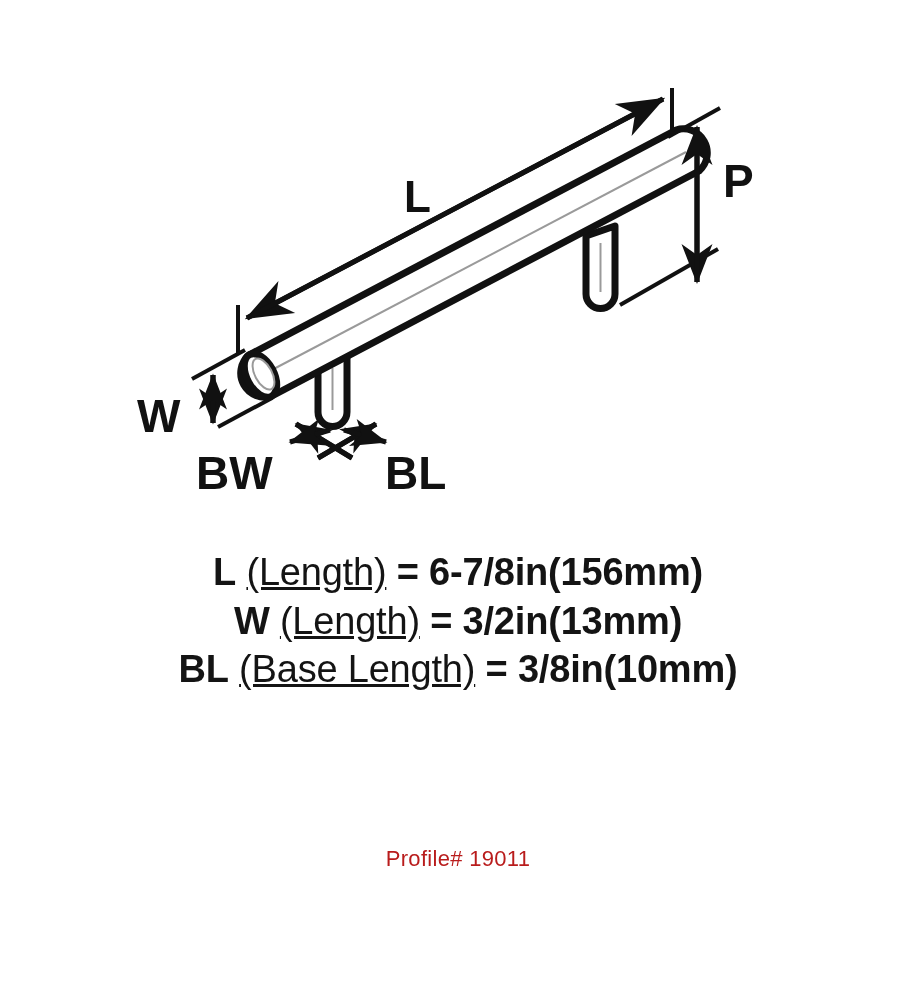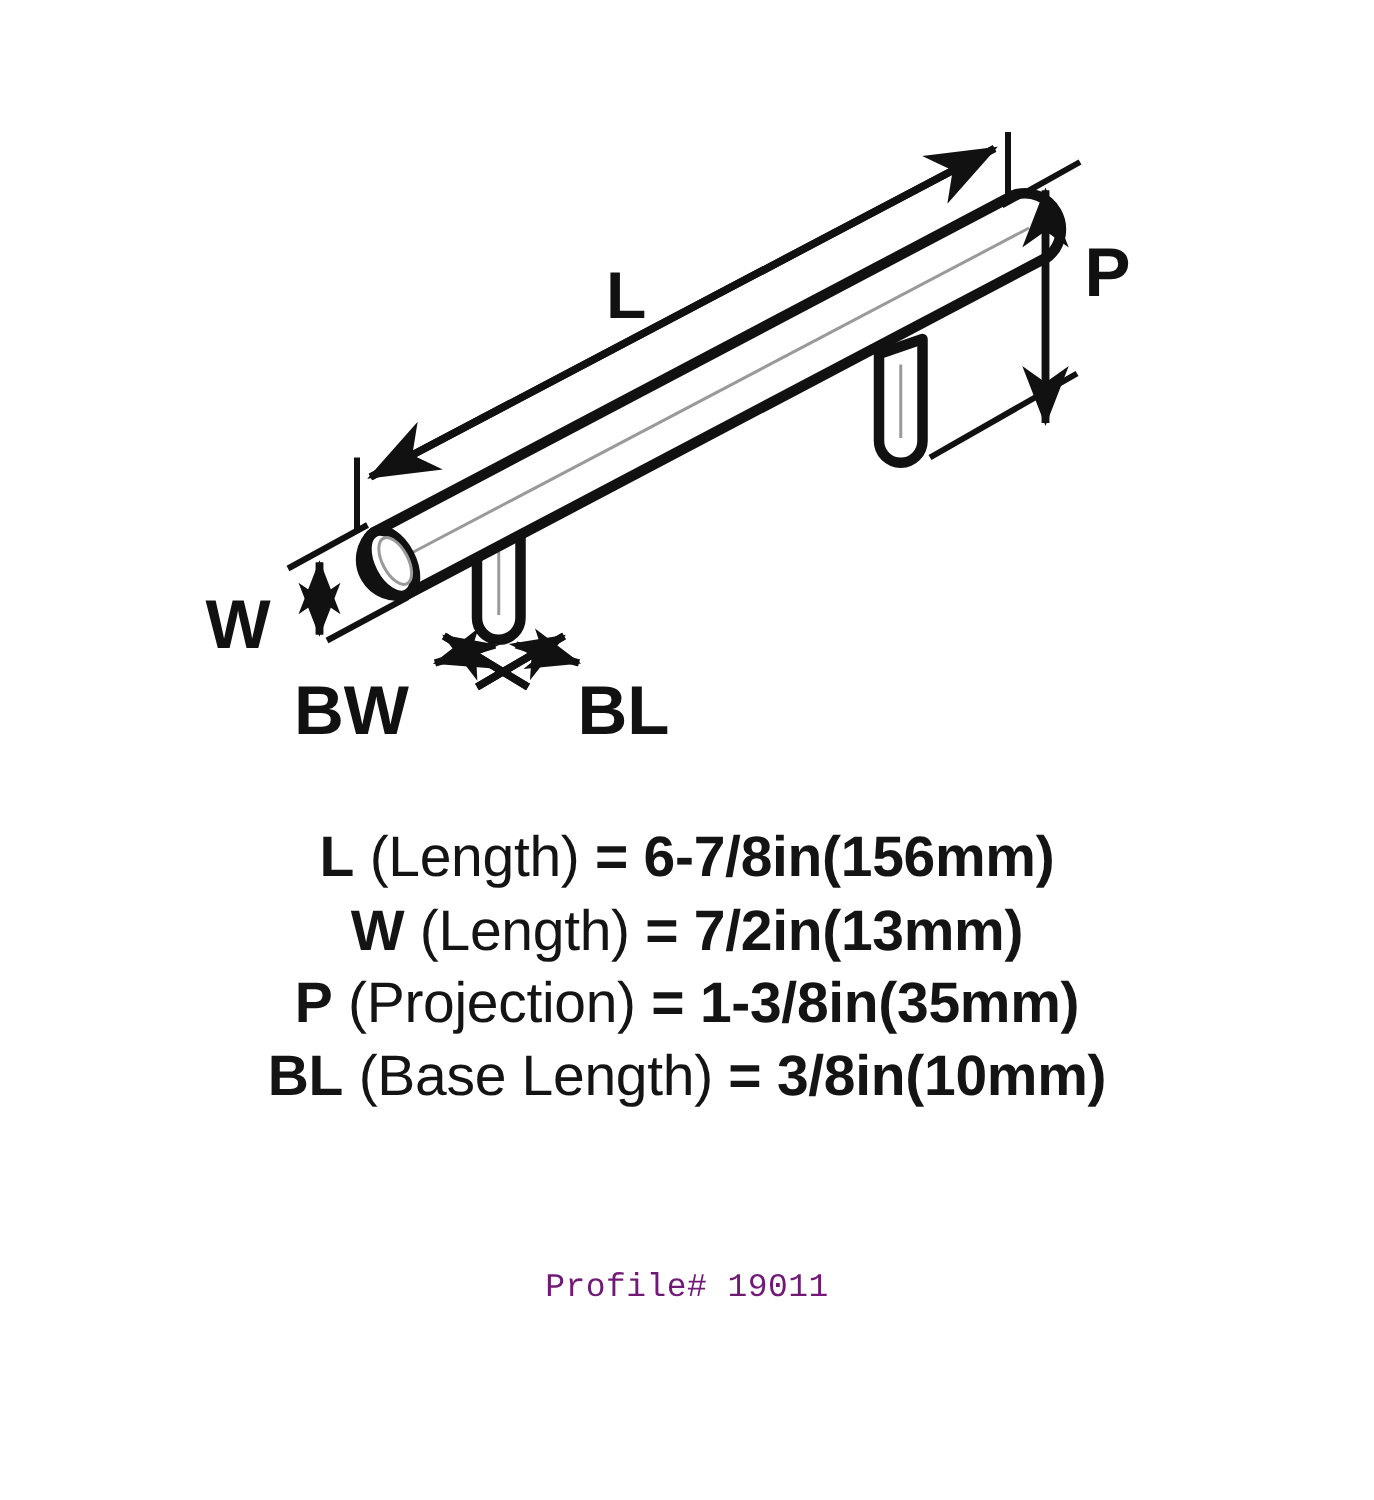--- a/index.html
+++ b/index.html
@@ -54,42 +54,42 @@
     font-size: 38px;
     font-weight: 400;
     color: #141414;
     letter-spacing: -0.2px;
   }
   .spec-line .sym {
     font-weight: 700;
   }
   .spec-line .word {
     font-weight: 400;
+    text-decoration: underline;
   }
   .spec-line .eq {
     font-weight: 700;
   }
   .spec-line .imp {
     font-weight: 700;
   }
   .spec-line .met {
     font-weight: 700;
   }
 
   #profile-line {
     position: absolute;
     left: 0;
     top: 846px;
     width: 916px;
     text-align: center;
     font-size: 22px;
     font-weight: 400;
-    color: #701a75;
+    color: #b91c1c;
     letter-spacing: 0.3px;
-    font-family: Liberation Mono, monospace;
   }
 
   
   .dim-label {
     font-family: "Liberation Sans", "DejaVu Sans", sans-serif;
     font-weight: 700;
     fill: #111111;
   }
 </style>
 </head>
@@ -192,29 +192,23 @@
       <span class="sym">L</span>
       <span class="word">(Length)</span>
       <span class="eq">=</span>
       <span class="imp">6-7/8in</span><span class="met">(156mm)</span>
     </div>
 
     <div class="spec-line">
       <span class="sym">W</span>
       <span class="word">(Length)</span>
       <span class="eq">=</span>
-      <span class="imp">7/2in</span><span class="met">(13mm)</span>
+      <span class="imp">3/2in</span><span class="met">(13mm)</span>
     </div>
 
-    <div class="spec-line">
-      <span class="sym">P</span>
-      <span class="word">(Projection)</span>
-      <span class="eq">=</span>
-      <span class="imp">1-3/8in</span><span class="met">(35mm)</span>
-    </div>
 
     <div class="spec-line">
       <span class="sym">BL</span>
       <span class="word">(Base Length)</span>
       <span class="eq">=</span>
       <span class="imp">3/8in</span><span class="met">(10mm)</span>
     </div>
 
   </div>
 

